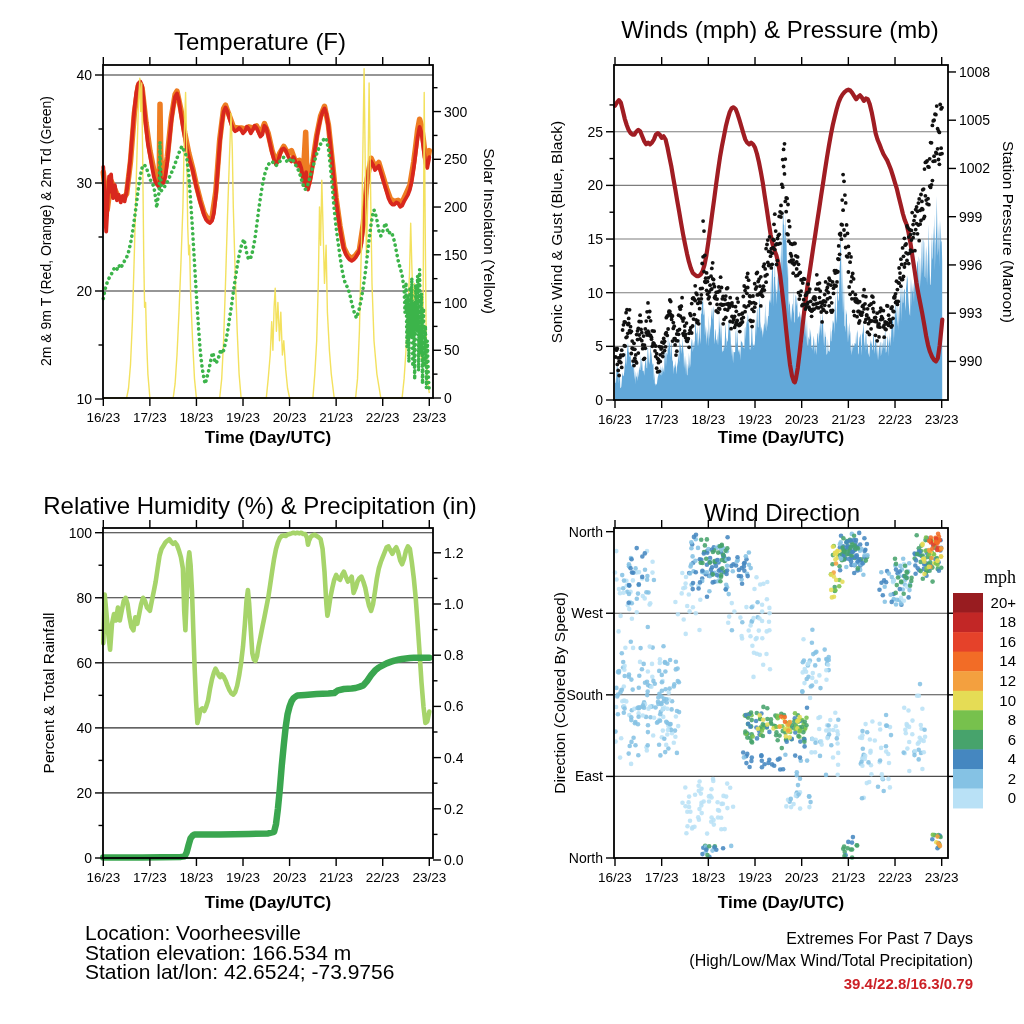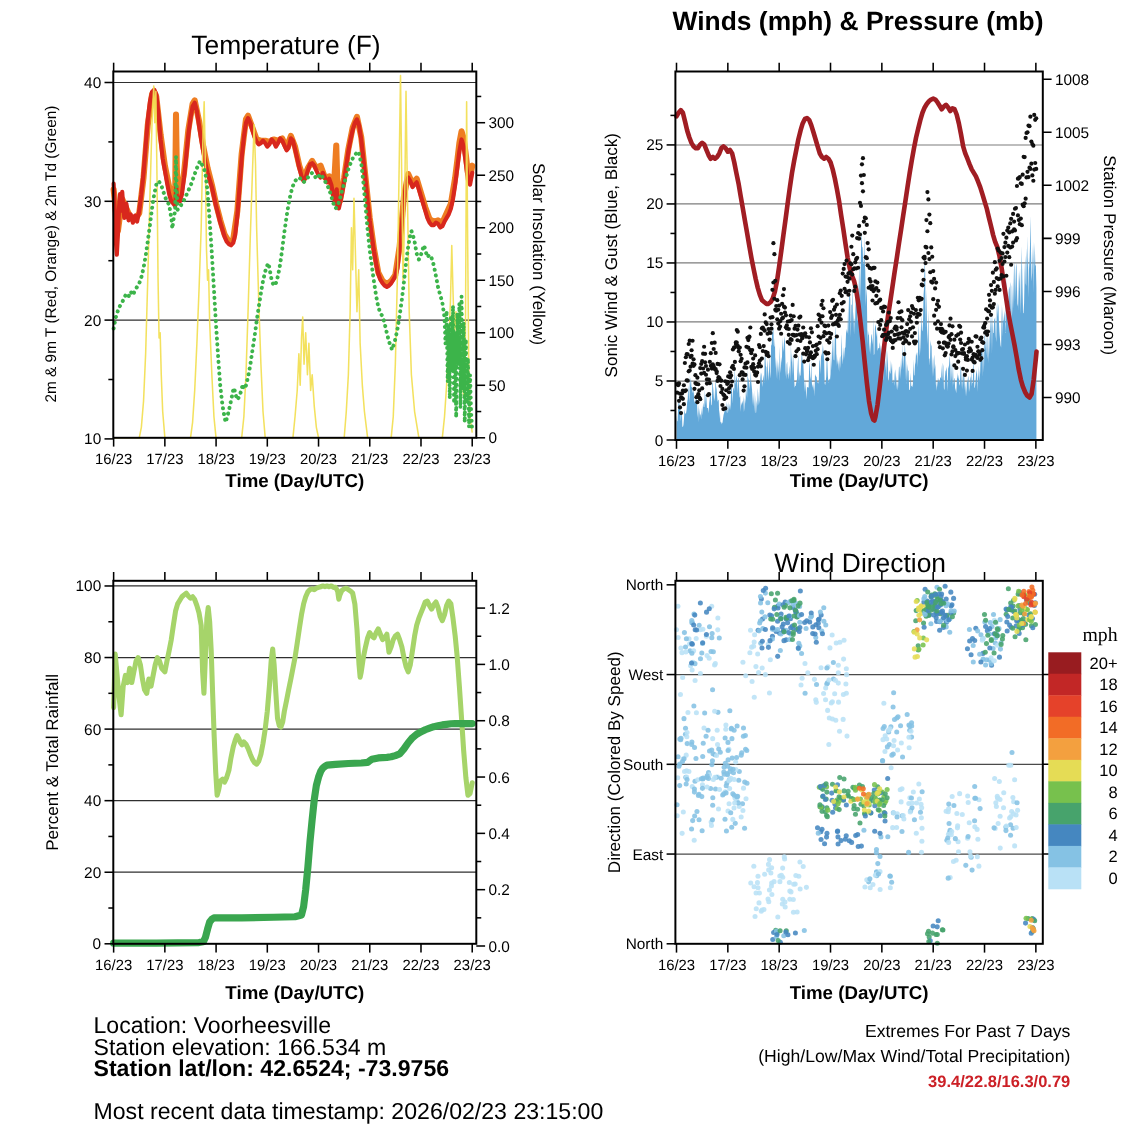--- a/index.html
+++ b/index.html
@@ -2213,38 +2213,38 @@
       <text x="1016" y="744.6" text-anchor="end" font-size="15">6</text>
       <rect x="953" y="749.4" width="30" height="19.95" fill="#4587c0"></rect>
       <text x="1016" y="764.2" text-anchor="end" font-size="15">4</text>
       <rect x="953" y="769.0" width="30" height="19.95" fill="#85c2e4"></rect>
       <text x="1016" y="783.7" text-anchor="end" font-size="15">2</text>
       <rect x="953" y="788.5" width="30" height="19.95" fill="#b9e1f6"></rect>
       <text x="1016" y="803.3" text-anchor="end" font-size="15">0</text>
     </svg>
 
   <div class="chart-title" style="left:260px;top:42px;">Temperature (F)</div>
-  <div class="chart-title" style="left:780px;top:20px;font-weight:bold;">Winds (mph) &amp; Pressure (mb)</div>
+  <div class="chart-title" style="left:780px;top:30px;">Winds (mph) &amp; Pressure (mb)</div>
+  <div class="chart-title" style="left:260px;top:506px;">Relative Humidity (%) &amp; Precipitation (in)</div>
   <div class="chart-title" style="left:782px;top:497px;margin-top:16px;">Wind Direction</div>
 
   <div class="axis-label rotl small" style="left:46px;top:231px;">2m &amp; 9m T (Red, Orange) &amp; 2m Td (Green)</div>
   <div class="axis-label rotr" style="left:489px;top:231px;">Solar Insolation (Yellow)</div>
   <div class="axis-label rotl" style="left:557px;top:232px;">Sonic Wind &amp; Gust (Blue, Black)</div>
   <div class="axis-label rotr" style="left:1008px;top:232px;">Station Pressure (Maroon)</div>
   <div class="axis-label rotl" style="left:49px;top:693px;">Percent &amp; Total Rainfall</div>
   <div class="axis-label rotl" style="left:560px;top:693px;">Direction (Colored By Speed)</div>
 
   <div class="x-label" style="left:268px;top:438px;">Time (Day/UTC)</div>
   <div class="x-label" style="left:781px;top:438px;">Time (Day/UTC)</div>
   <div class="x-label" style="left:268px;top:903px;">Time (Day/UTC)</div>
   <div class="x-label" style="left:781px;top:903px;">Time (Day/UTC)</div>
 
   <div class="cbar-title" style="left:1000px;top:577px;">mph</div>
 
   <div class="footer-line" style="top:921px;">Location: Voorheesville</div>
   <div class="footer-line" style="top:940.5px;">Station elevation: 166.534 m</div>
-  <div class="footer-line" style="top:960px;font-weight:bold;">Station lat/lon: 42.6524; -73.9756</div>
-  <div class="footer-line" style="top:999px;">Most recent data timestamp: 2026/02/23 23:15:00</div>
+  <div class="footer-line" style="top:960px;">Station lat/lon: 42.6524; -73.9756</div>
 
   <div class="ext" style="top:930px;">Extremes For Past 7 Days</div>
   <div class="ext" style="top:952px;">(High/Low/Max Wind/Total Precipitation)</div>
   <div class="ext ext-values" style="top:975px;">39.4/22.8/16.3/0.79</div>
 </div>
 
 </body></html>

